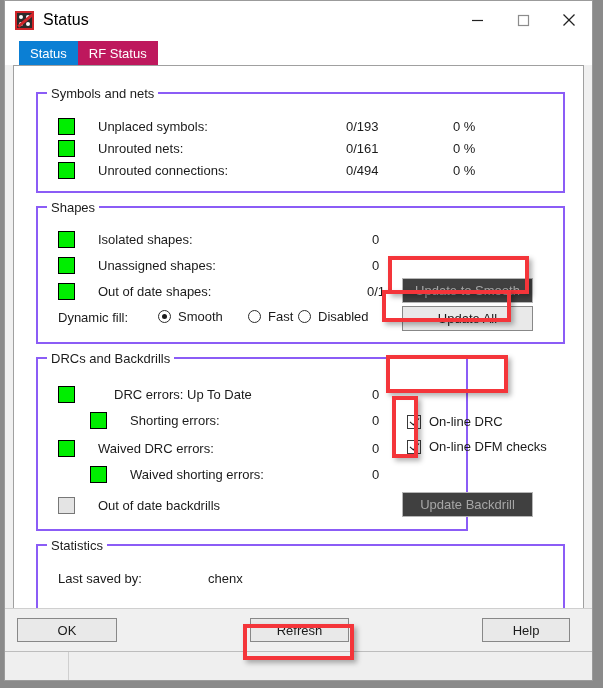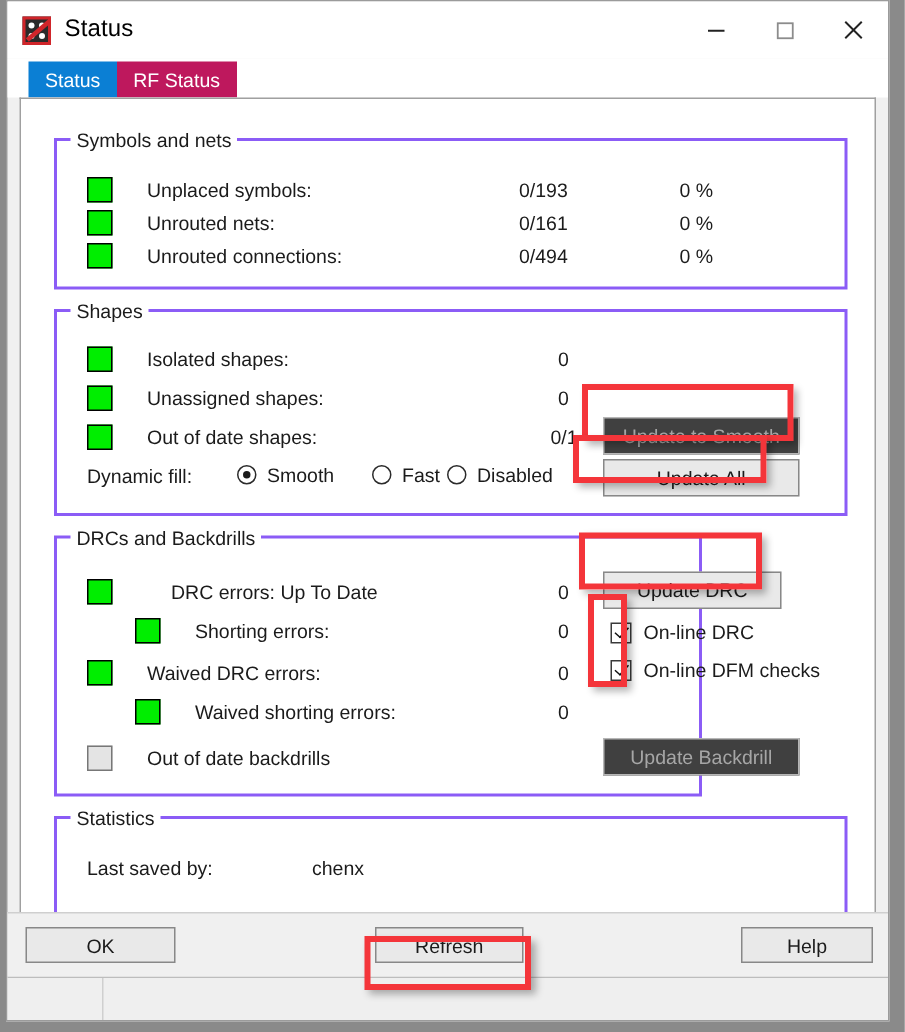--- a/index.html
+++ b/index.html
@@ -367,21 +367,20 @@
       <div class="row" style="left:52px; top:105px;">
         <span class="ind"></span>
         <span class="lbl" style="left:40px;">Waived shorting errors:</span>
         <span class="val" style="left:282px;">0</span>
       </div>
       <div class="row" style="left:20px; top:136px;text-align:center;">
         <span class="ind gray"></span>
         <span class="lbl" style="left:40px;">Out of date backdrills</span>
       </div>
 
-      <div class="btn" style="left:364px; top:22px; width:119px; height:25px;">Update DRC</div>
       <div class="btn disabled" style="left:364px; top:133px; width:131px; height:25px;">Update Backdrill</div>
 
       <div class="cb-wrap" style="left:369px; top:55px;">
         <span class="cb checked"></span>
         <span>On-line DRC</span>
       </div>
       <div class="cb-wrap" style="left:369px; top:80px;">
         <span class="cb checked"></span>
         <span>On-line DFM checks</span>
       </div>
@@ -397,21 +396,21 @@
       <span class="val" style="left:170px; top:70px;">46 minutes</span>
 
       <div class="btn" style="left:364px; top:64px; width:113px; height:25px;">Reset</div>
     </div>
 
   </div>
 
   <div class="footer">
     <div class="btn" style="left:12px; width:100px;">OK</div>
     <div class="btn" style="left:245px; width:99px;">Refresh</div>
-    <div class="btn" style="left:489px; width:88px;">Help</div>
+    <div class="btn" style="left:477px; width:88px;">Help</div>
   </div>
 
   <div class="statusbar">
     <div class="cell1"></div>
     <div class="cell2"></div>
   </div>
 
 </div>
 
 <div class="redbox" style="left:388px; top:256px; width:141px; height:38px;"></div>

